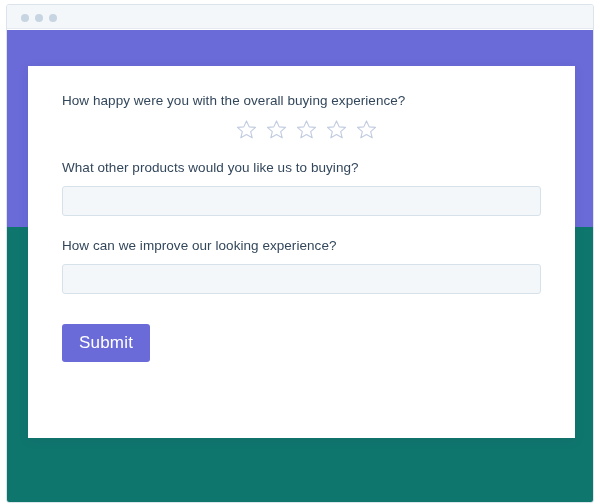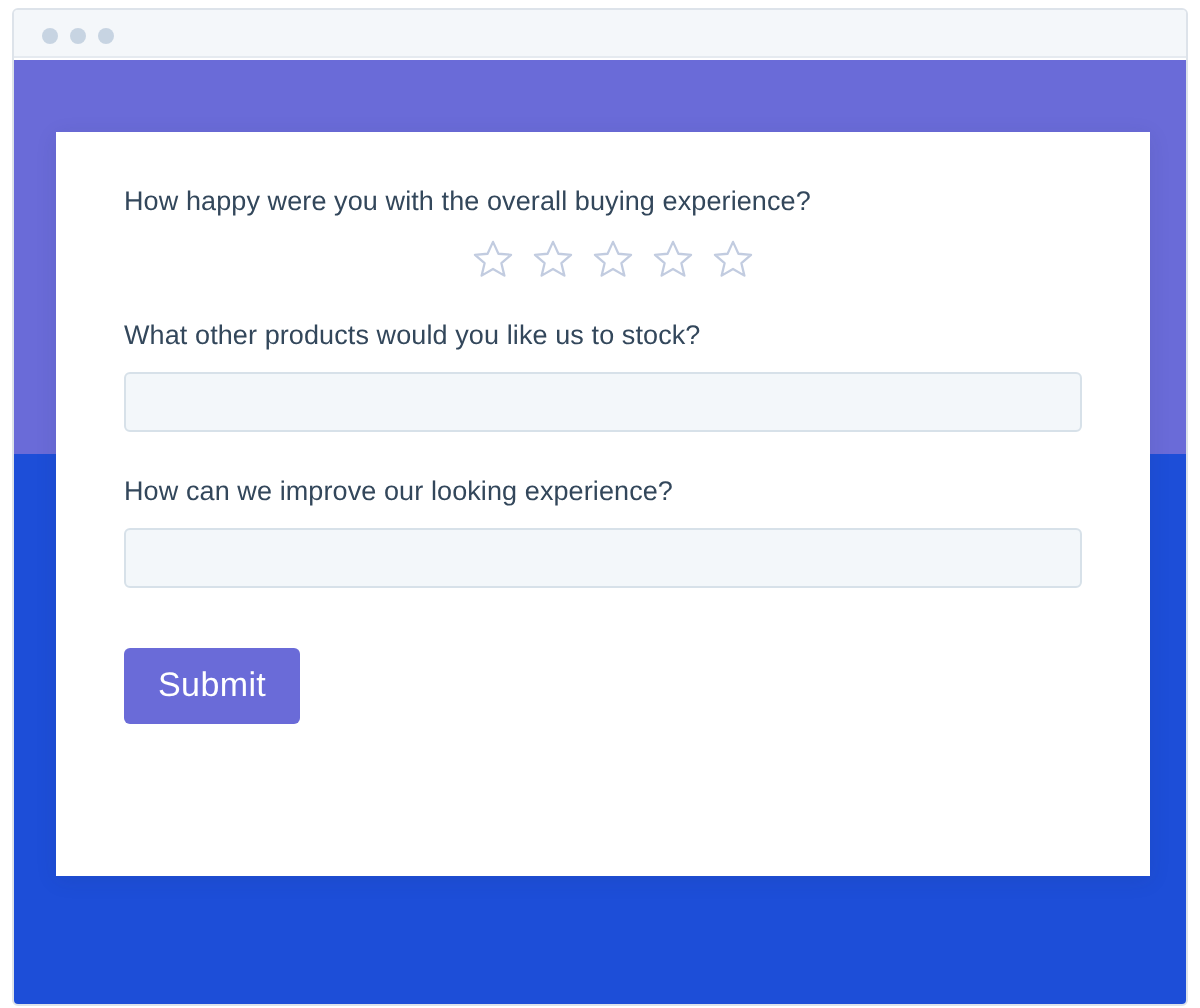--- a/index.html
+++ b/index.html
@@ -47,21 +47,21 @@
   .window-dot.d1 { left: 14px; }
   .window-dot.d2 { left: 28px; }
   .window-dot.d3 { left: 42px; }
 
   #page-body {
     position: absolute;
     left: 0;
     top: 25px;
     width: 100%;
     height: 473px;
-    background: #1d4ed8;
+    background: #0f766e;
   }
 
   #hero-band {
     position: absolute;
     left: 0;
     top: 0;
     width: 100%;
     height: 197px;
     background: #6a6bd8;
   }
@@ -178,21 +178,21 @@
               <polygon points="12,2.2 15.1,9.0 22.3,9.6 16.8,14.4 18.5,21.5 12,17.7 5.5,21.5 7.2,14.4 1.7,9.6 8.9,9.0"></polygon>
             </svg>
             <svg class="star-icon" viewBox="0 0 24 24">
               <polygon points="12,2.2 15.1,9.0 22.3,9.6 16.8,14.4 18.5,21.5 12,17.7 5.5,21.5 7.2,14.4 1.7,9.6 8.9,9.0"></polygon>
             </svg>
           </div>
         </div>
 
 
         <div class="field-group">
-          <p class="question-label">What other products would you like us to stock?</p>
+          <p class="question-label">What other products would you like us to buying?</p>
           <input class="text-input" type="text" placeholder="" style="">
         </div>
 
         <div class="field-group">
           <p class="question-label">How can we improve our looking experience?</p>
           <input class="text-input" type="text" placeholder="" style="">
         </div>
 
         <button id="submit-button">Submit</button>
 

